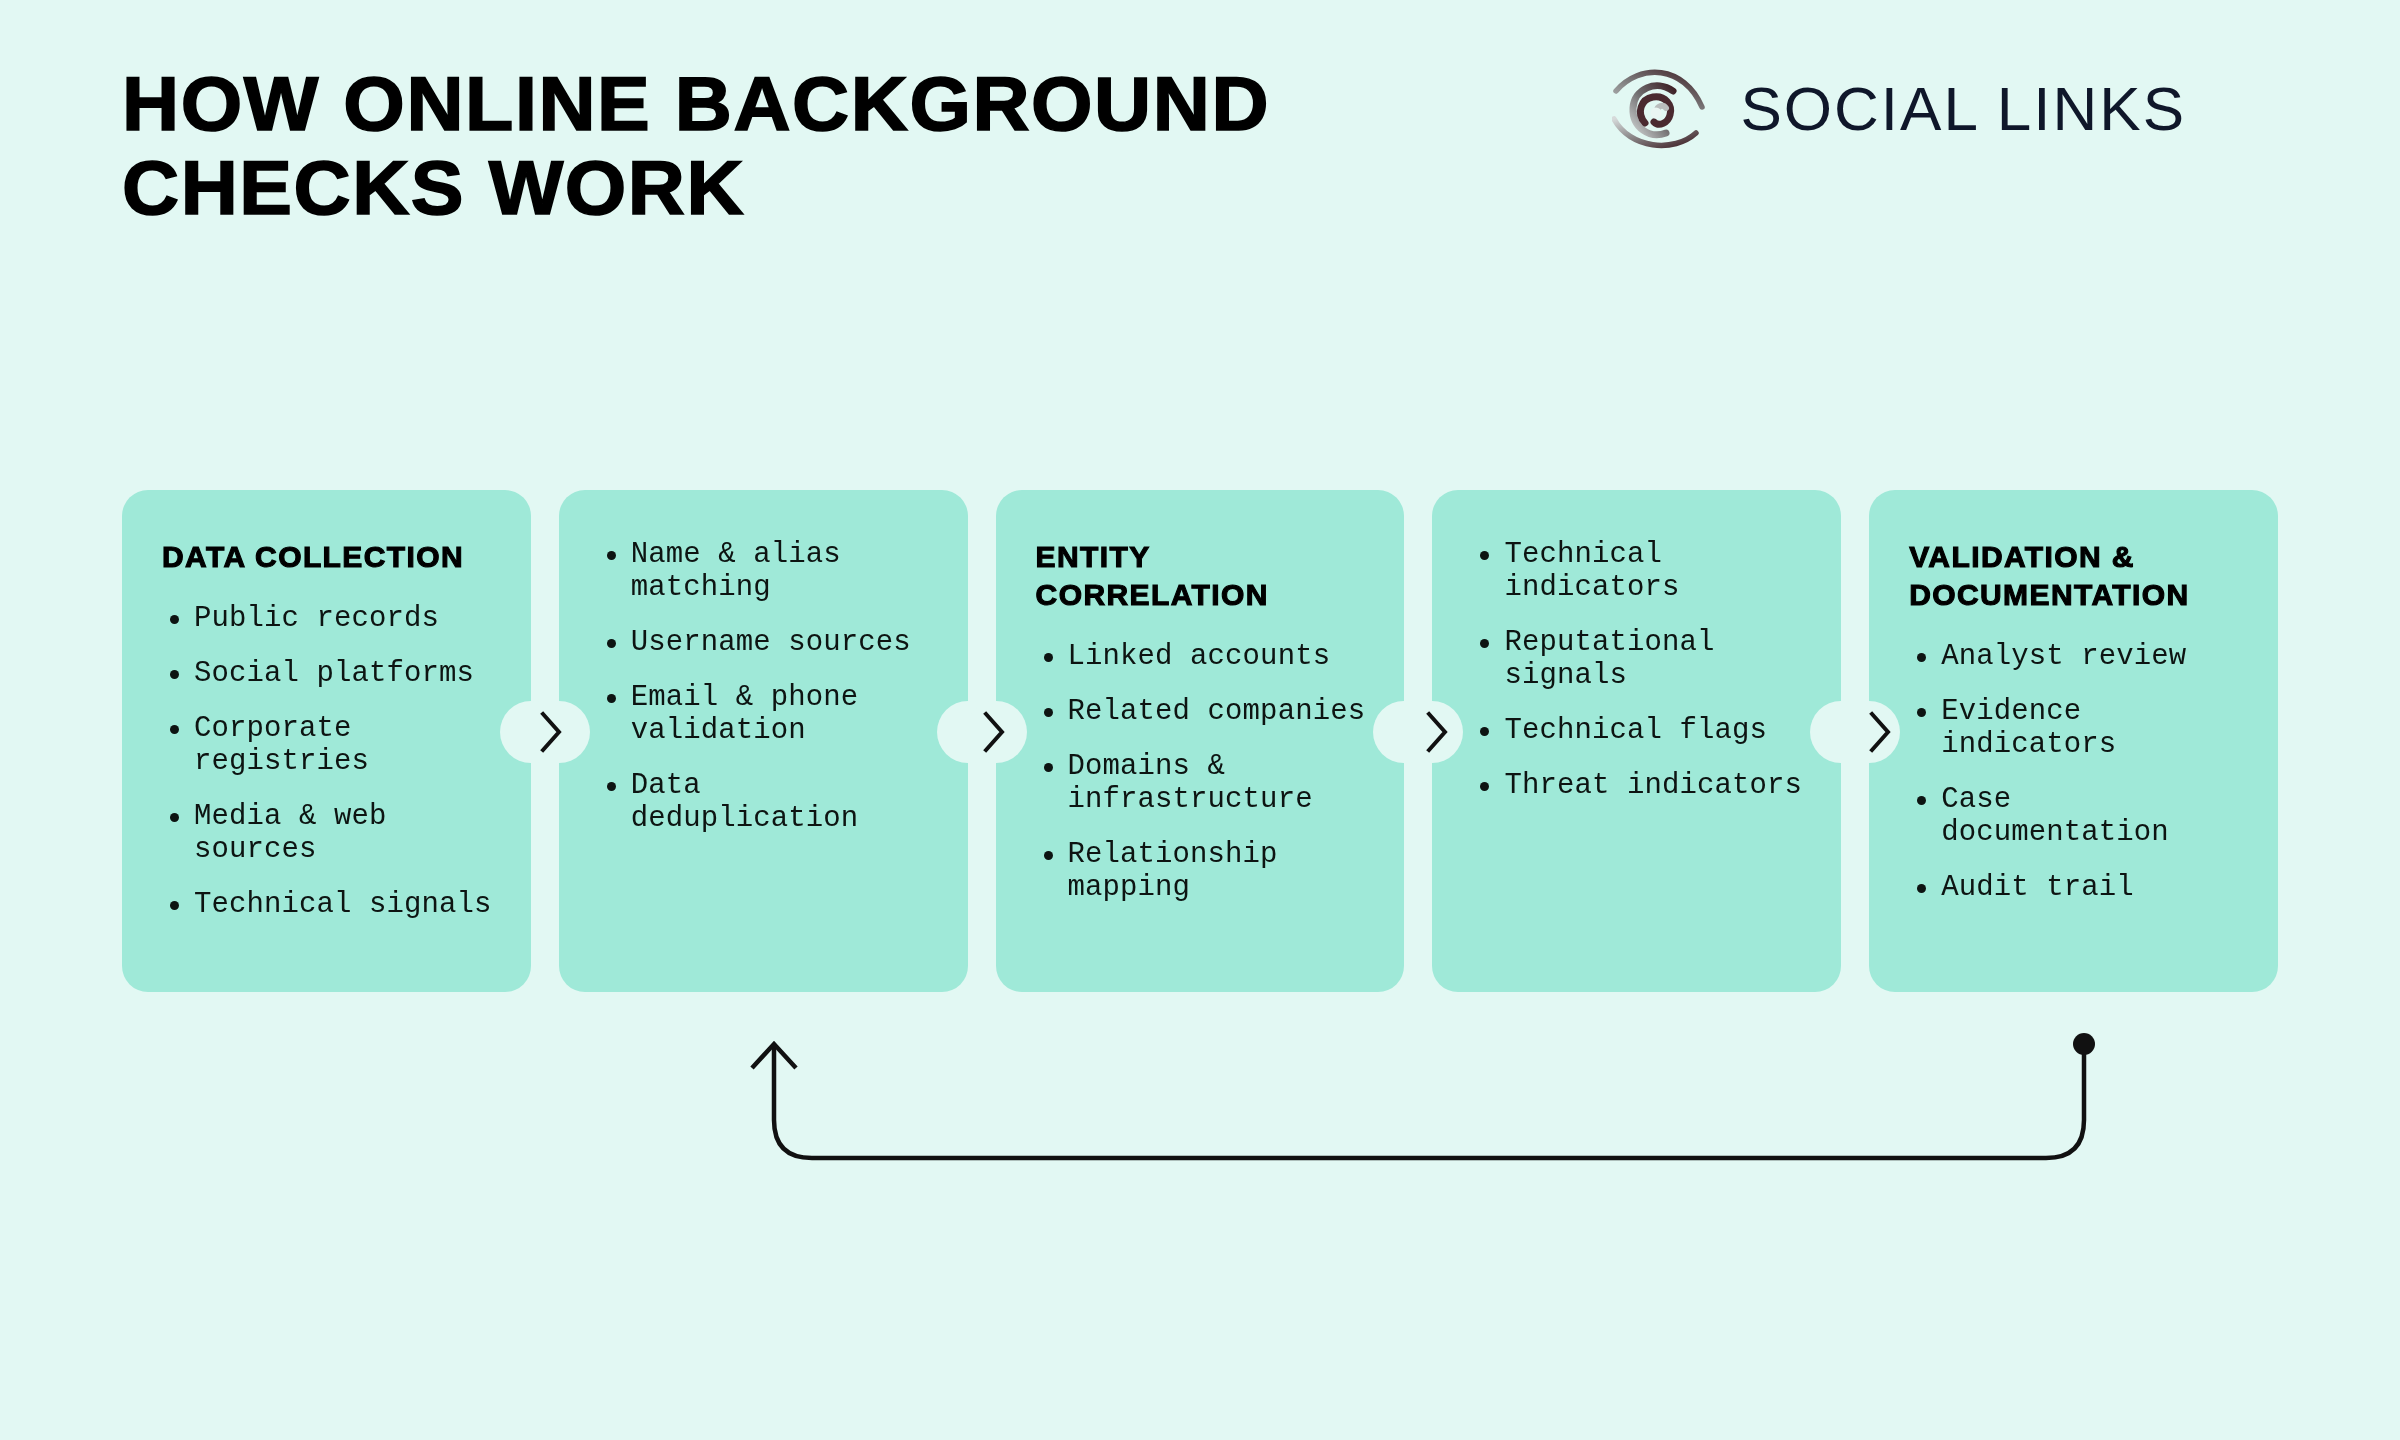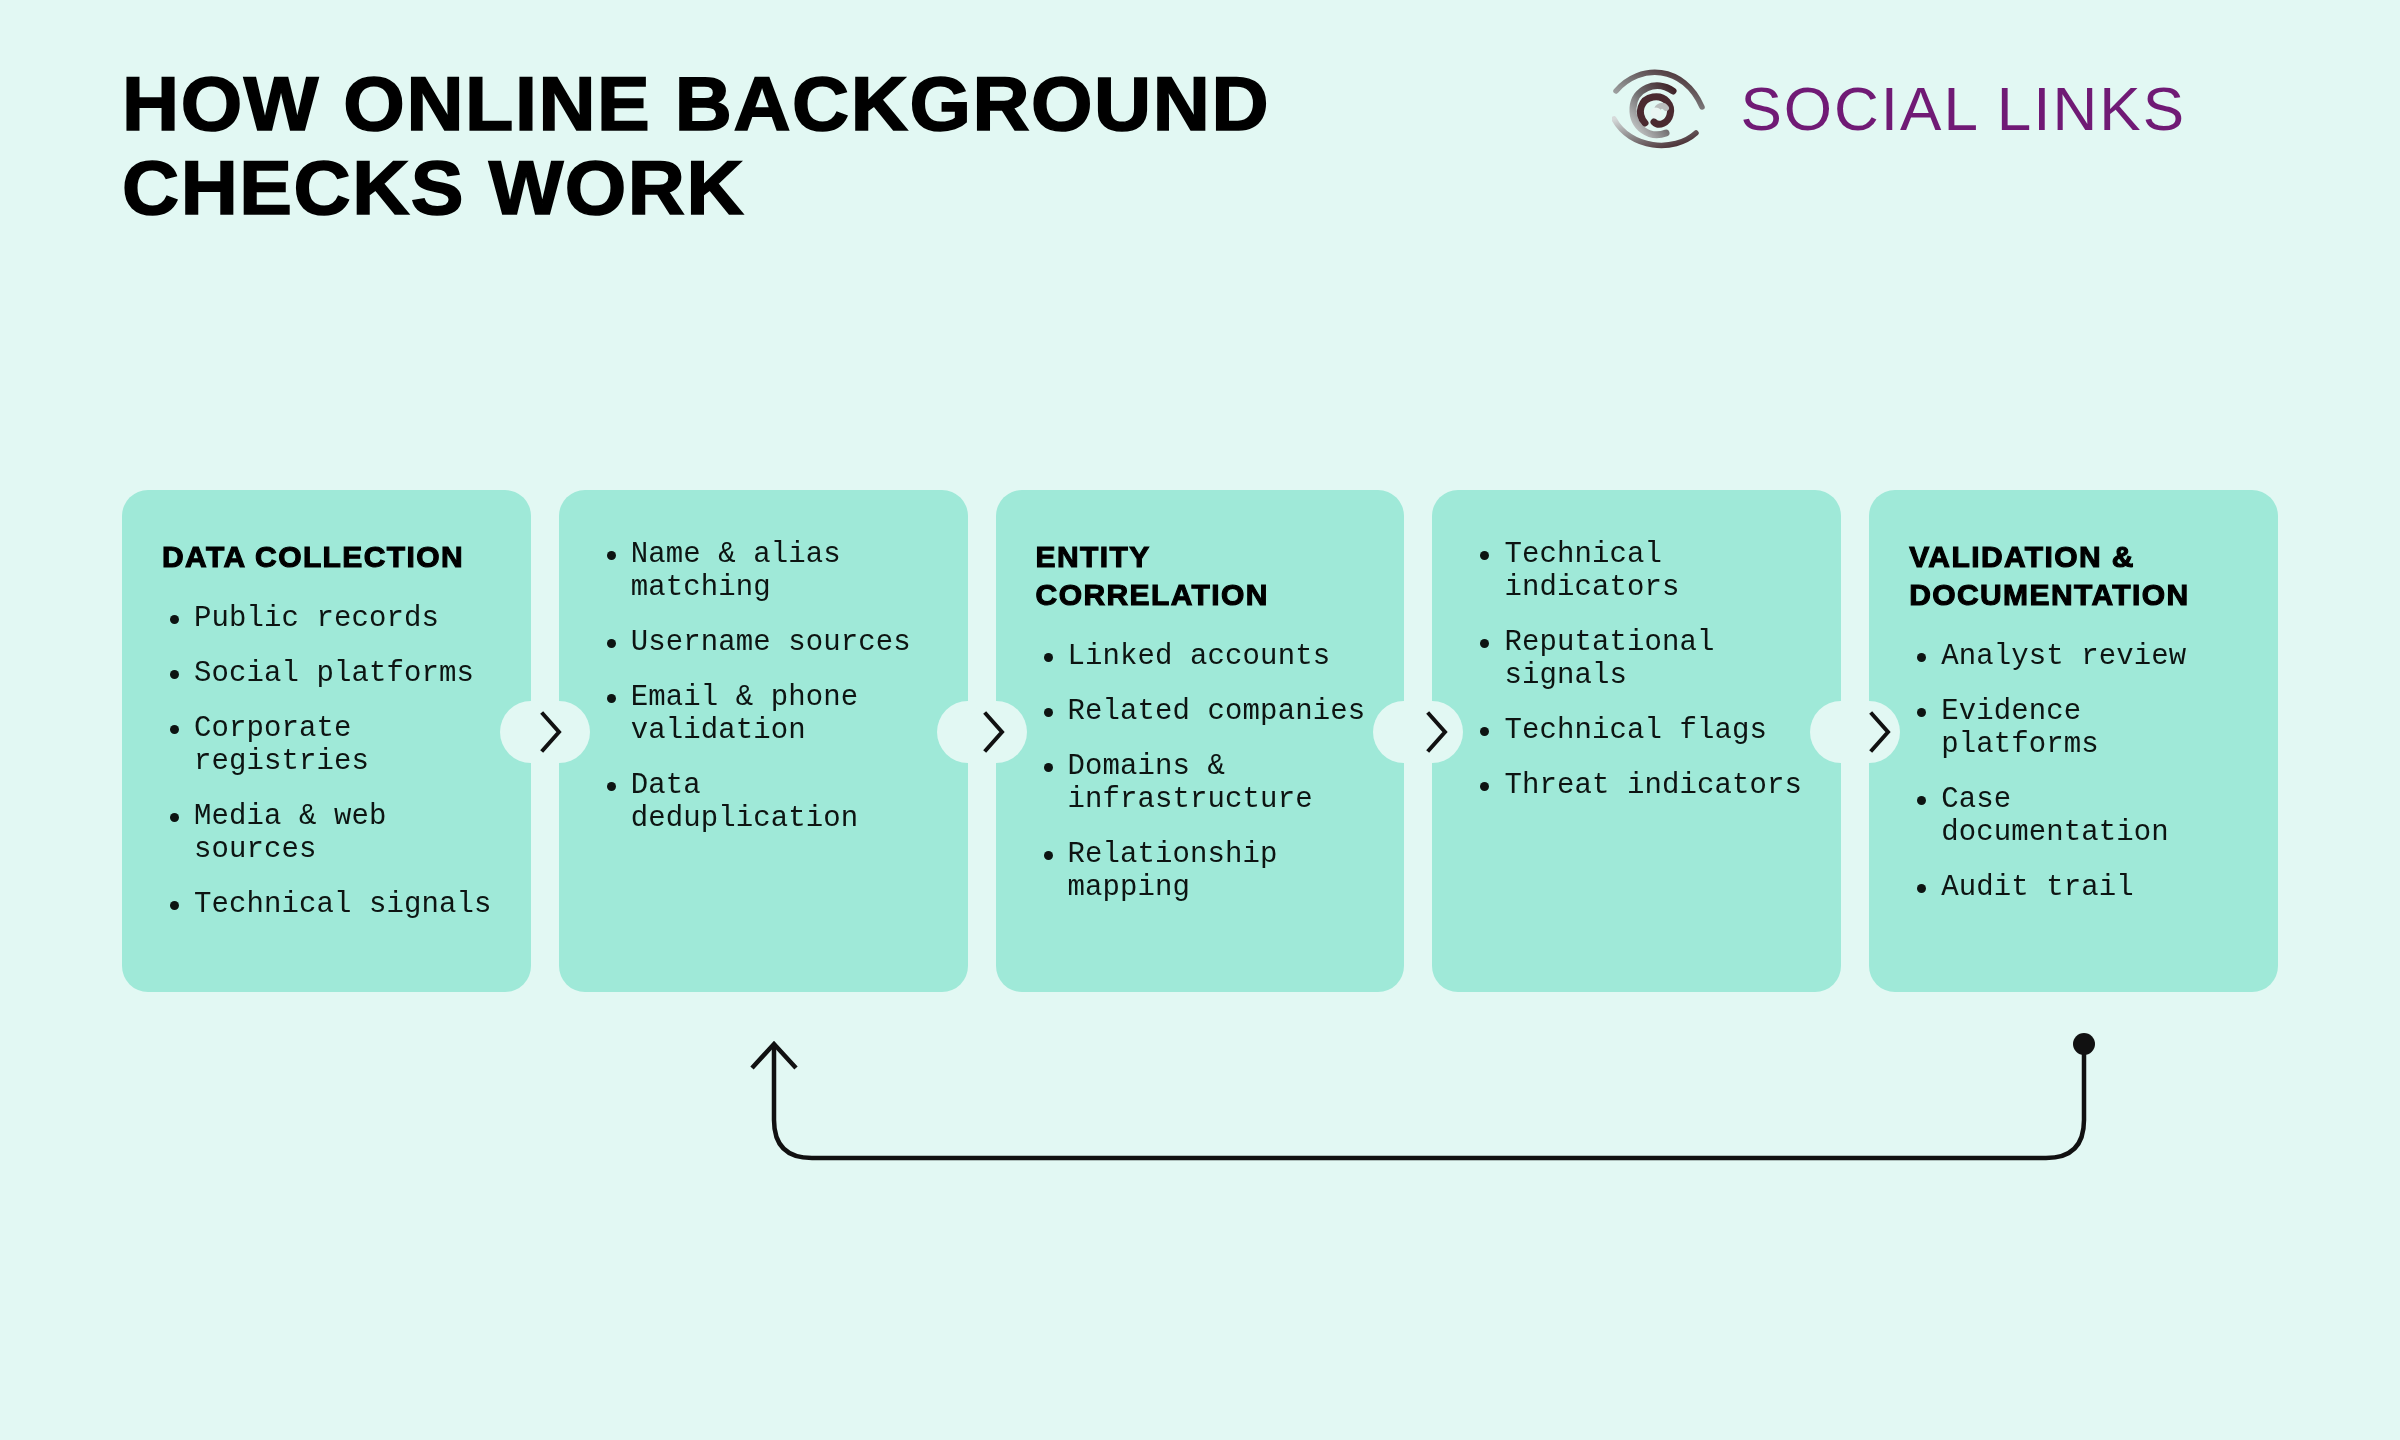--- a/index.html
+++ b/index.html
@@ -39,21 +39,21 @@
     right:118px; top:58px;
     height:102px;
     display:flex; align-items:center; gap:24px;
   }
   .logo-mark { width:104px; height:96px; flex:0 0 auto; display:block; }
   .logo-text {
     font-family:"Liberation Sans","DejaVu Sans",sans-serif;
     font-weight:400;
     font-size:62px;
     letter-spacing:2px;
-    color:#701a75;
+    color:#0f172a;
     white-space:nowrap;
     line-height:1;
   }
 
   
   .cards {
     position:absolute;
     left:122px; top:490px;
     width:2156px; height:502px;
     display:flex;
@@ -220,21 +220,21 @@
         <li>Technical flags</li>
         <li>Threat indicators</li>
       </ul>
     </div>
 
     <div class="card">
       <div class="notch left"></div>
       <div class="card-title">VALIDATION &amp; DOCUMENTATION</div>
       <ul class="bullets">
         <li>Analyst review</li>
-        <li>Evidence platforms</li>
+        <li>Evidence indicators</li>
         <li>Case documentation</li>
         <li>Audit trail</li>
       </ul>
     </div>
   </div>
 
   <div class="connector" style="left:551px;">
     <svg width="30" height="44" viewBox="0 0 30 44">
       <path d="M7 4 L23 22 L7 40" fill="none" stroke="#111111" stroke-width="4" stroke-linecap="square" stroke-linejoin="miter"></path>
     </svg>

